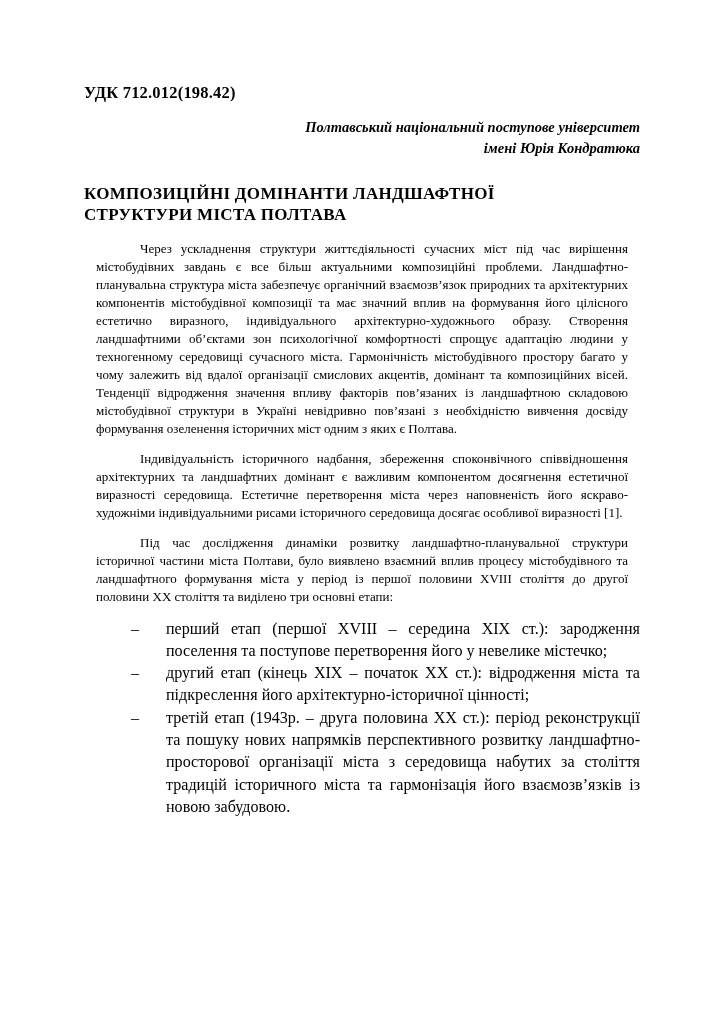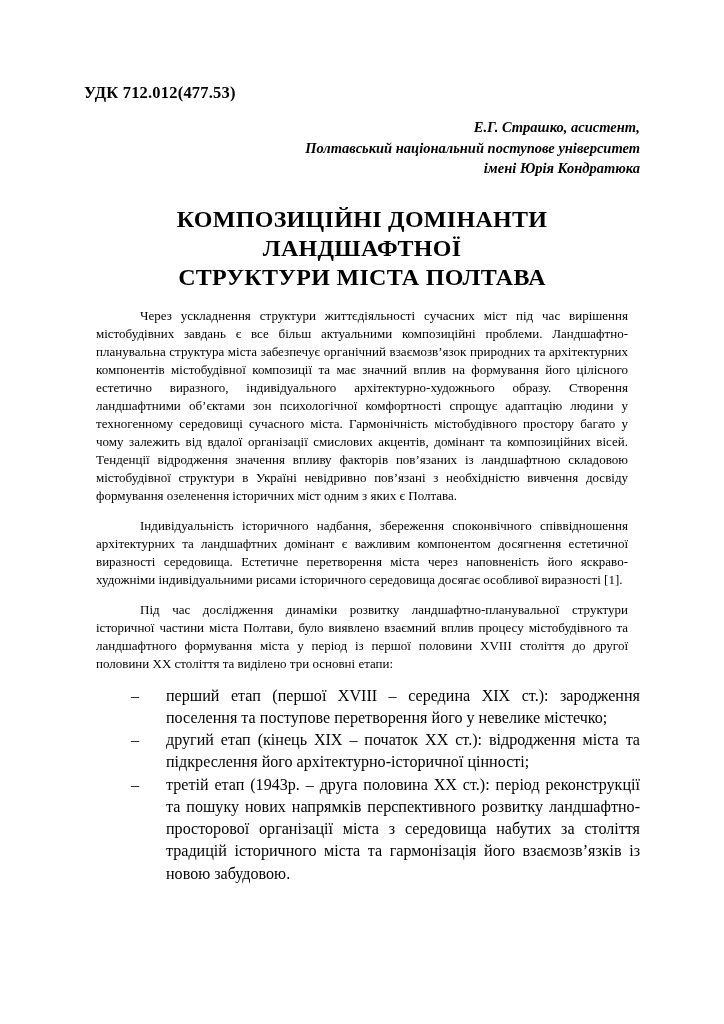--- a/index.html
+++ b/index.html
@@ -47,23 +47,22 @@
     font-size: 14.5px;
     line-height: 1.42;
     margin: 0 0 26px 0;
   }
   .authorblock div {
     white-space: nowrap;
   }
 
   
   .doc-title {
-    text-align: center;
     font-weight: bold;
-    font-size: 24px;
+    font-size: 17px;
     line-height: 1.22;
     letter-spacing: 0.3px;
     margin: 0 0 14px 0;
     text-transform: none;
   }
   .doc-title .tline {
     display: block;
   }
 
   
@@ -98,24 +97,23 @@
     left: 47px;
     top: 0;
   }
 </style>
 </head>
 <body>
 
 <div class="page">
   <div class="content">
 
-    <div class="udk">УДК 712.012(477.53)</div>
+    <div class="udk">УДК 712.012(198.42)</div>
 
     <div class="authorblock">
-      <div>Е.Г. Страшко, асистент,</div>
       <div>Полтавський національний поступове університет</div>
       <div>імені Юрія Кондратюка</div>
     </div>
 
     <h1 class="doc-title">
       <span class="tline">КОМПОЗИЦІЙНІ ДОМІНАНТИ ЛАНДШАФТНОЇ</span>
       <span class="tline">СТРУКТУРИ МІСТА ПОЛТАВА</span>
     </h1>
 
     <p class="para">Через ускладнення структури життєдіяльності сучасних міст під час вирішення містобудівних завдань  є все більш актуальними композиційні проблеми. Ландшафтно-планувальна структура міста забезпечує органічний взаємозв’язок природних та архітектурних компонентів містобудівної композиції та має значний вплив на формування його цілісного естетично виразного, індивідуального архітектурно-художнього образу. Створення ландшафтними об’єктами зон психологічної комфортності спрощує адаптацію людини у техногенному середовищі сучасного міста. Гармонічність містобудівного простору багато у чому залежить від вдалої організації смислових акцентів, домінант та композиційних вісей. Тенденції відродження значення впливу факторів пов’язаних із ландшафтною складовою містобудівної структури в Україні невідривно пов’язані з необхідністю вивчення досвіду формування озеленення історичних міст одним з яких є Полтава.</p>

